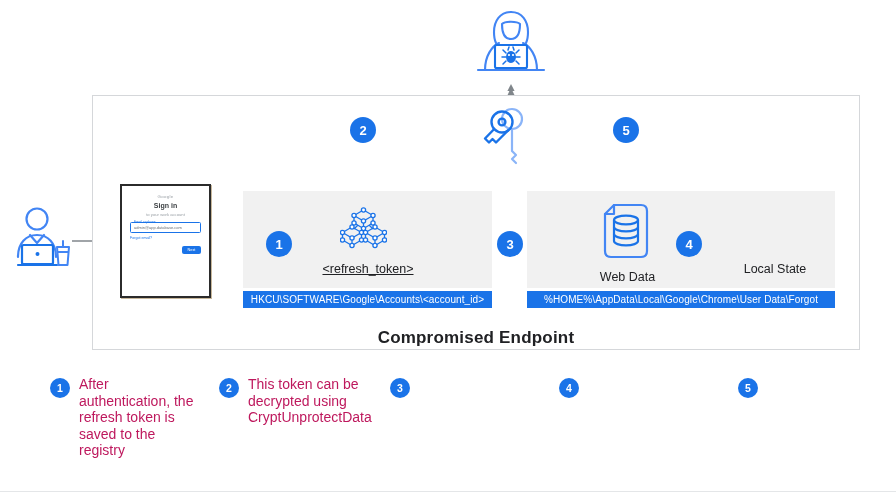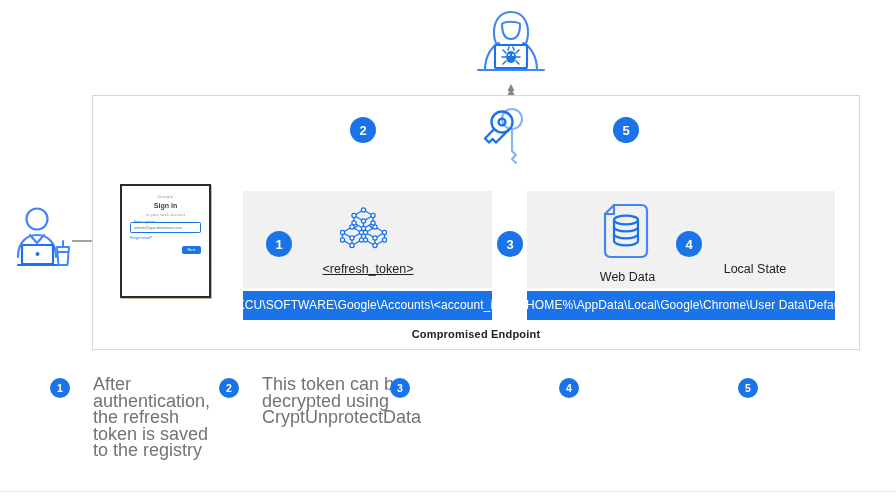--- a/index.html
+++ b/index.html
@@ -13,33 +13,33 @@
   }
   .stage{position:absolute;left:0;top:0;width:896px;height:504px;}
 
   
   .endpoint-frame{
     position:absolute;left:92px;top:95px;width:768px;height:255px;
     border:1px solid #d5d7da;background:#ffffff;box-sizing:border-box;
   }
   .endpoint-label{
     position:absolute;left:92px;top:328px;width:768px;
-    text-align:center;font-size:11px;font-weight:bold;color:#202124;
+    text-align:center;font-size:17px;font-weight:bold;color:#202124;
     letter-spacing:.2px;
   }
 
   
   .grey-panel{position:absolute;background:#f1f1f1;}
   #panel-registry{left:243px;top:191px;width:249px;height:97px;}
   #panel-disk{left:527px;top:191px;width:308px;height:97px;}
 
   
   .path-bar{
     position:absolute;background:#1a73e8;color:#fff;
-    font-size:12px;line-height:13px;height:29px;
+    font-size:10px;line-height:13px;height:17px;
     display:flex;align-items:center;justify-content:center;
     letter-spacing:.1px;white-space:nowrap;
   }
   #path-registry{left:243px;top:291px;width:249px;}
   #path-disk{left:527px;top:291px;width:308px;}
 
   
   .lines{position:absolute;left:0;top:0;width:896px;height:504px;}
 
   
@@ -55,21 +55,21 @@
   #num4{left:676px;top:231px;}
   #num5{left:613px;top:117px;}
 
   
   .node-label{
     position:absolute;text-align:center;font-size:12.5px;color:#202124;
     white-space:nowrap;
   }
   #lbl-refresh{left:288px;top:262px;width:160px;text-decoration:underline;}
   #lbl-webdata{left:570px;top:270px;width:115px;}
-  #lbl-localstate{left:700px;top:262px;width:110px;}
+  #lbl-localstate{left:720px;top:262px;width:110px;}
 
   
   .icon{position:absolute;}
   #icon-user{left:10px;top:205px;}
   #icon-hacker{left:472px;top:8px;}
   #icon-keys{left:482px;top:105px;}
   #icon-registry{left:340px;top:206px;}
   #icon-webdata{left:601px;top:203px;}
   #icon-json{left:727px;top:203px;}
 
@@ -103,21 +103,21 @@
 
   
   .legend{position:absolute;left:0;top:372px;width:896px;height:120px;}
   .legend-item{position:absolute;top:4px;display:flex;}
   .legend-badge{
     width:20px;height:20px;border-radius:50%;background:#1a73e8;
     color:#fff;font-size:10.5px;font-weight:bold;flex:0 0 20px;
     display:flex;align-items:center;justify-content:center;margin-top:2px;
   }
   .legend-text{
-    margin-left:23px;font-size:18px;line-height:16.5px;color:#737373;
+    margin-left:9px;font-size:14px;line-height:16.5px;color:#be185d;
   }
   #leg1{left:50px;width:150px;}
   #leg2{left:219px;width:152px;}
   #leg3{left:390px;width:150px;}
   #leg4{left:559px;width:155px;}
   #leg5{left:738px;width:152px;}
 
   .bottom-rule{position:absolute;left:0;top:491px;width:896px;height:1px;background:#e4e6e8;}
 </style>
 </head>
@@ -161,21 +161,21 @@
     <path d="M511,84 L507.4,91 L514.6,91 z" fill="#80868b"></path>
   </svg>
 
   <div class="endpoint-frame"></div>
   <div class="endpoint-label">Compromised Endpoint</div>
 
   <div class="grey-panel" id="panel-registry"></div>
   <div class="grey-panel" id="panel-disk"></div>
 
   <div class="path-bar" id="path-registry">HKCU\SOFTWARE\Google\Accounts\&lt;account_id&gt;</div>
-  <div class="path-bar" id="path-disk">%HOME%\AppData\Local\Google\Chrome\User Data\Default</div>
+  <div class="path-bar" id="path-disk">%HOME%\AppData\Local\Google\Chrome\User Data\Forgot</div>
 
   <div class="icon" id="icon-user">
     <svg width="62" height="70" viewBox="0 0 62 70">
       <g fill="none" stroke="#4285f4" stroke-width="2.2" stroke-linecap="round" stroke-linejoin="round">
         <circle cx="27" cy="14" r="10.5"></circle>
         <path d="M8,52 C8,38 16,30 27,30 C38,30 46,38 46,52"></path>
         <path d="M20,30 L27,38 L34,30"></path>
       </g>
       <g fill="#ffffff" stroke="#1a73e8" stroke-width="2.2" stroke-linejoin="round">
         <rect x="12" y="40" width="31" height="19" rx="1.5"></rect>

